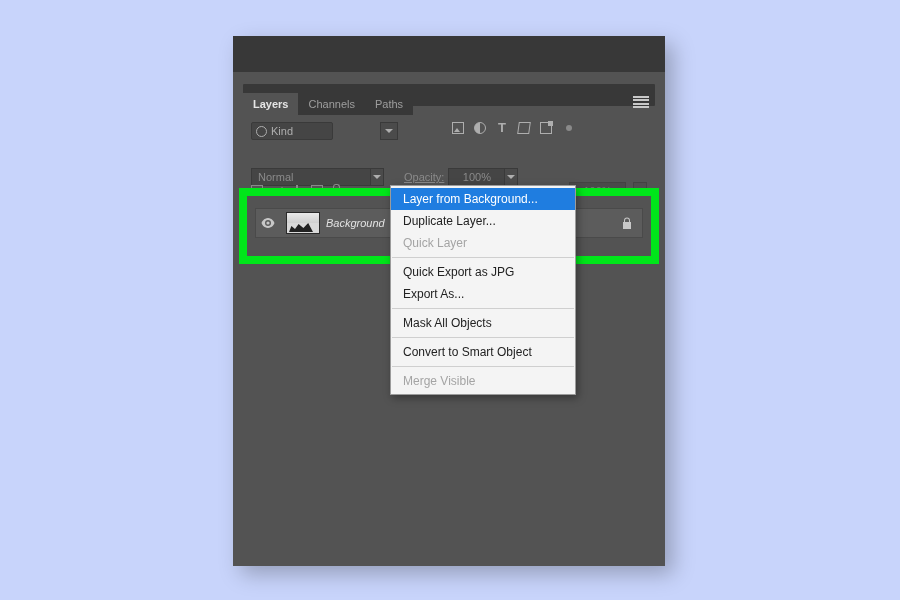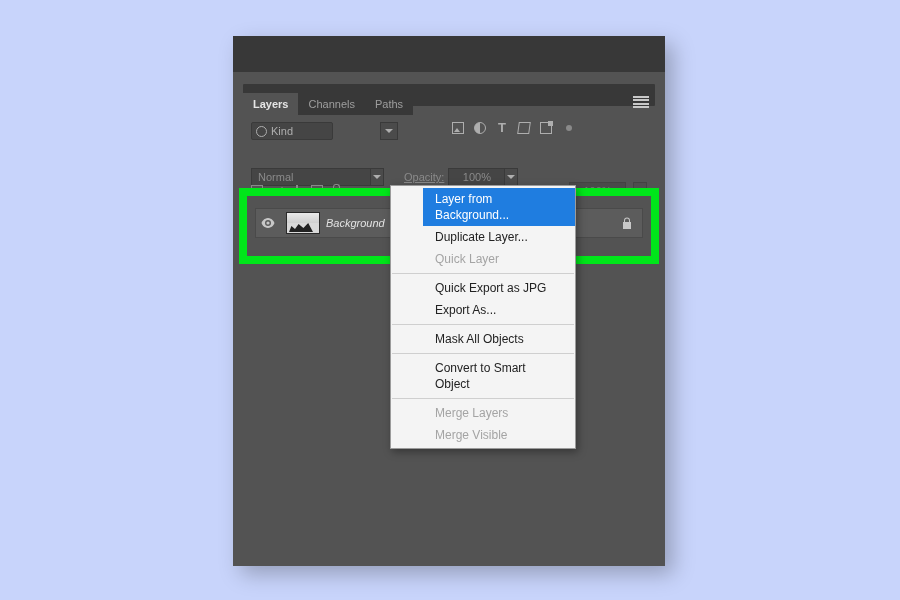--- a/index.html
+++ b/index.html
@@ -215,21 +215,20 @@
     box-shadow: 2px 3px 8px rgba(0,0,0,.35);
     z-index: 5;
     color: #222;
     font-size: 12px;
     padding: 2px 0;
   }
   .cm-item {
     padding: 3px 12px;
     line-height: 16px;
     cursor: default;
-    margin-left: 32px;
   }
   .cm-item.highlight {
     background: #1f7de0;
     color: #fff;
   }
   .cm-item.disabled {
     color: #a4a4a4;
   }
   .cm-sep {
     height: 1px; background: #cfcfcf; margin: 3px 1px;
@@ -314,15 +313,14 @@
   <div class="cm-item">Duplicate Layer...</div>
   <div class="cm-item disabled">Quick Layer</div>
   <div class="cm-sep"></div>
   <div class="cm-item">Quick Export as JPG</div>
   <div class="cm-item">Export As...</div>
   <div class="cm-sep"></div>
   <div class="cm-item">Mask All Objects</div>
   <div class="cm-sep"></div>
   <div class="cm-item">Convert to Smart Object</div>
   <div class="cm-sep"></div>
-  <div class="cm-item disabled">Merge Layers</div>
   <div class="cm-item disabled">Merge Visible</div>
 </div>
 
 </body></html>

